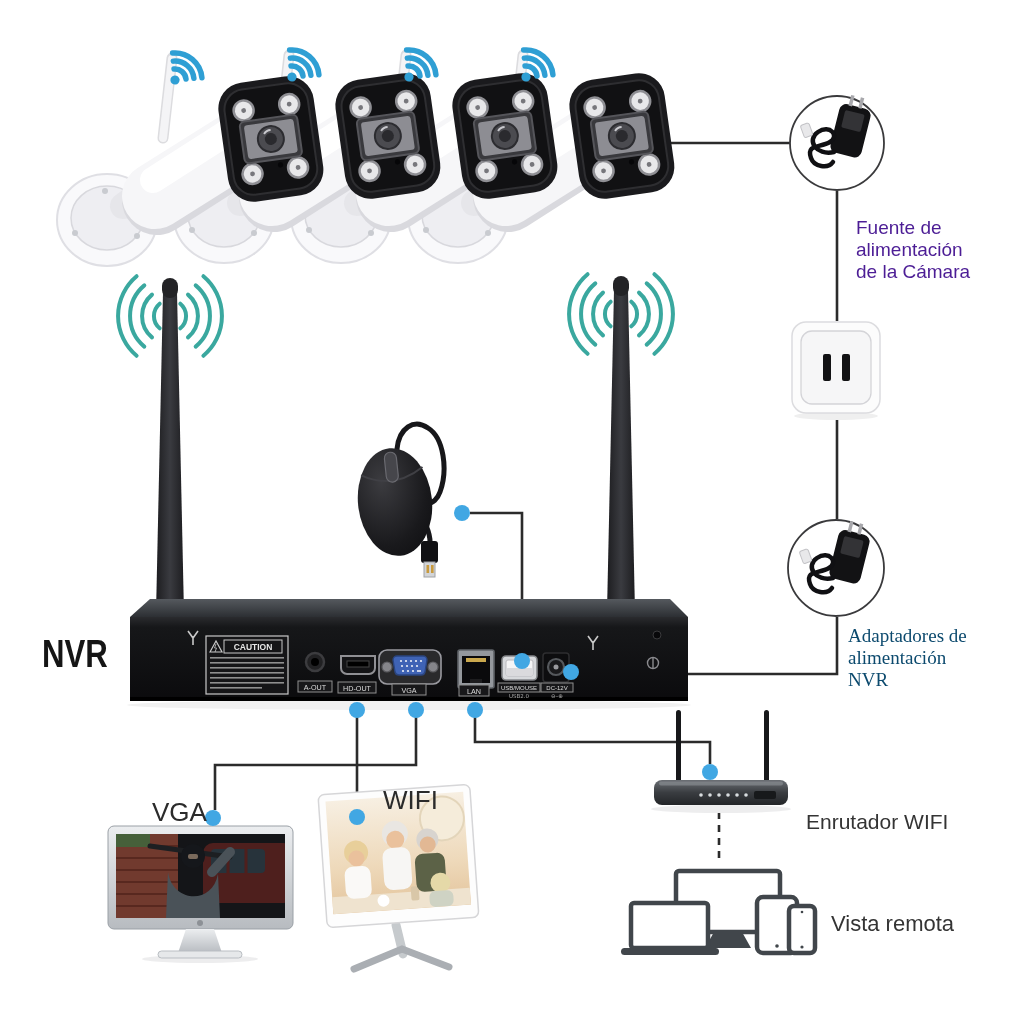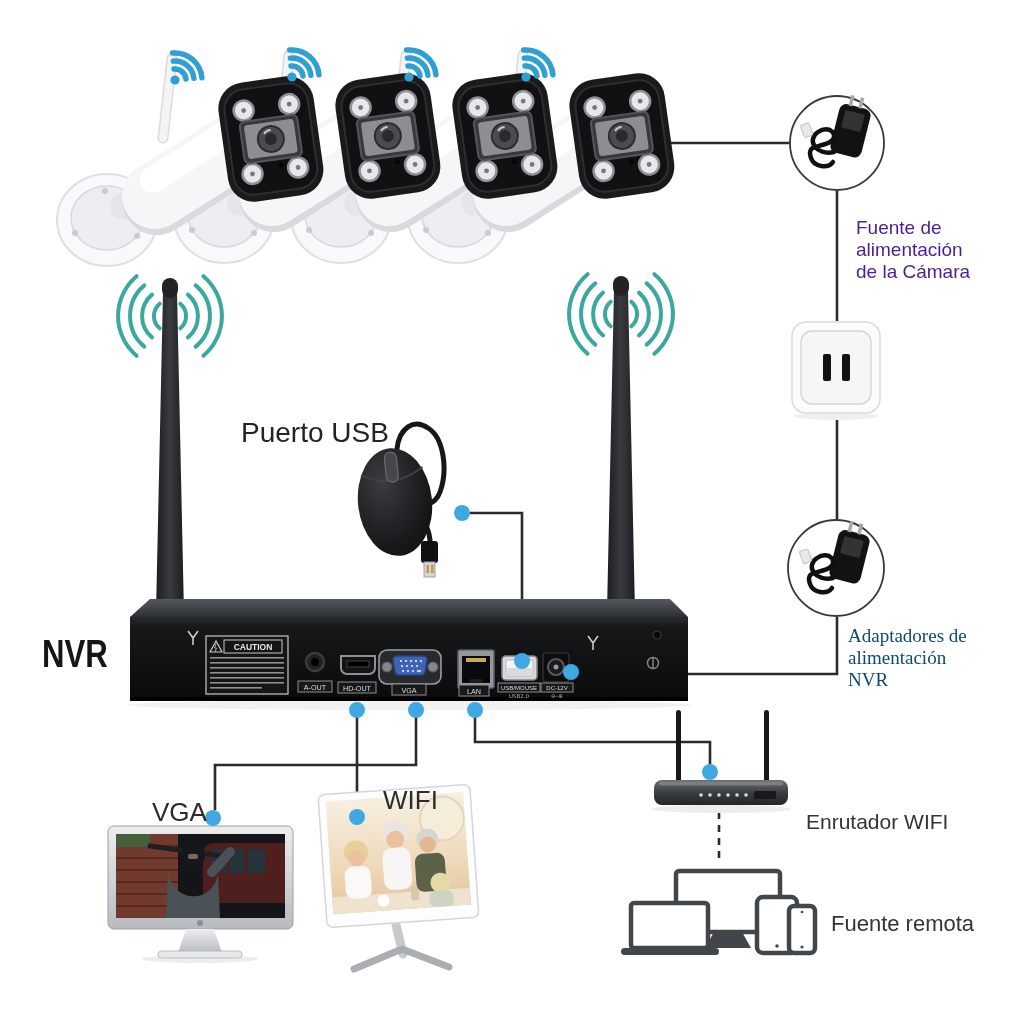--- a/index.html
+++ b/index.html
@@ -388,25 +388,24 @@
     <circle cx="357" cy="710" r="8"></circle>
     <circle cx="416" cy="710" r="8"></circle>
     <circle cx="475" cy="710" r="8"></circle>
     <circle cx="213" cy="818" r="8"></circle>
     <circle cx="357" cy="817" r="8"></circle>
     <circle cx="710" cy="772" r="8"></circle>
   </g>
 </svg>
 
 <div class="lbl lbl-nvr">NVR</div>
-<div class="lbl lbl-usb">Puerto USB</div>
 <div class="lbl lbl-vga">VGA</div>
 <div class="lbl lbl-hdmi">WIFI</div>
 <div class="lbl lbl-router">Enrutador WIFI</div>
-<div class="lbl lbl-remote">Fuente remota</div>
+<div class="lbl lbl-remote">Vista remota</div>
 <div class="lbl lbl-campower">Fuente de
 alimentación
 de la Cámara</div>
 <div class="lbl lbl-nvrpower">Adaptadores de
 alimentación
 NVR</div>
 
 </div>
 
 </body></html>

